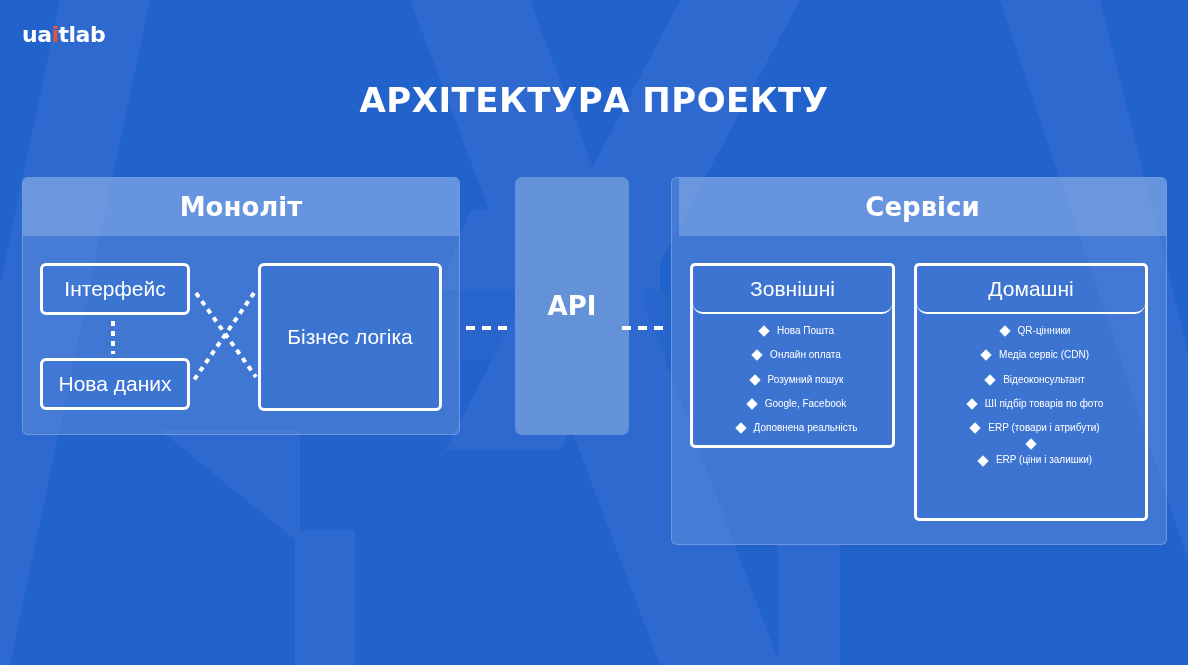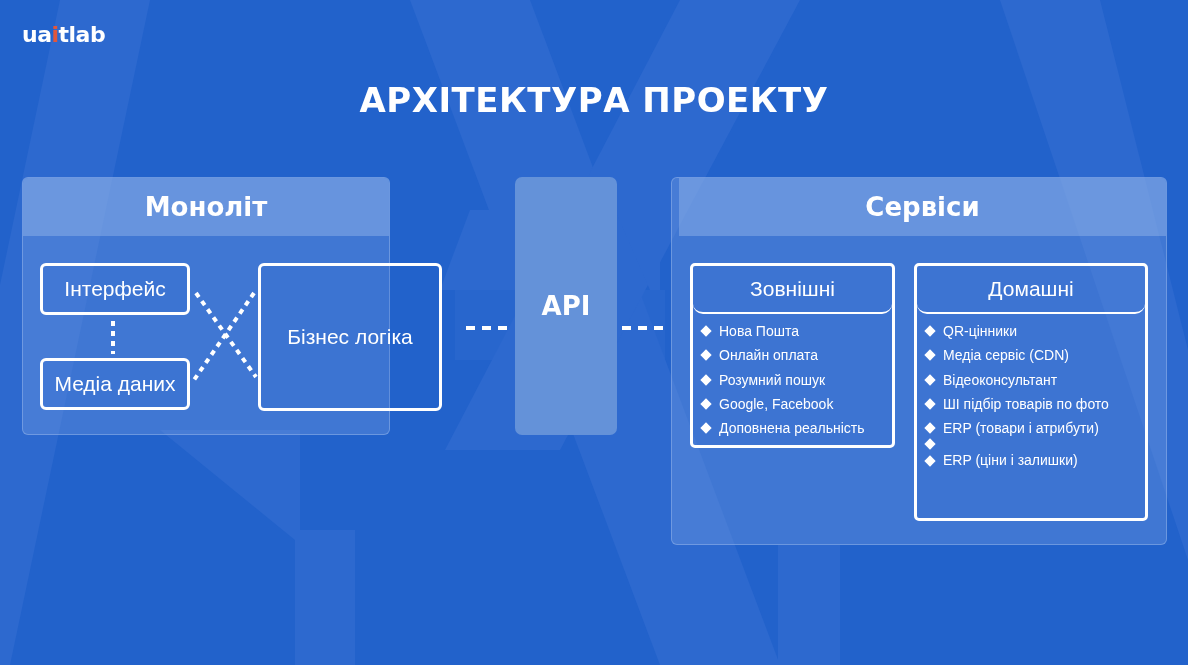--- a/index.html
+++ b/index.html
@@ -45,21 +45,21 @@
     .box {
       position: absolute;
       border: 3px solid #ffffff;
       border-radius: 6px;
       display: flex; align-items: center; justify-content: center;
       font-size: 21px;
       background: rgba(40, 100, 210, 0.15);
     }
 
     .api-panel {
-      position: absolute; left: 515px; top: 177px; width: 102px; height: 258px;
+      position: absolute; left: 515px; top: 177px; width: 114px; height: 258px;
       background: #6492d9;
       border-radius: 7px;
       display: flex; align-items: center; justify-content: center;
       font-family: "DejaVu Sans", sans-serif;
       font-weight: bold; font-size: 26px;
     }
 
     .dots-h {
       position: absolute; height: 4px;
       background-image: repeating-linear-gradient(90deg, #fff 0 9px, transparent 9px 16px);
@@ -73,22 +73,22 @@
     }
     .svc-head {
       height: 48px;
       border-bottom: 2px solid #ffffff;
       display: flex; align-items: center; justify-content: center;
       font-size: 21px;
       border-radius: 10px;
     }
     .svc-list { list-style: none; padding: 5px 0 0 7px; }
     .svc-list li {
-      font-size: 14px; line-height: 24.3px; white-space: nowrap;
-      display: flex; align-items: center;
+      font-size: 10px; line-height: 24.3px; white-space: nowrap;
+      display: flex; align-items: center; justify-content: center;
     }
     .diamond {
       display: inline-block; width: 8px; height: 8px;
       background: #fff; transform: rotate(45deg);
       margin: 0 9px 0 2px; flex-shrink: 0;
     }
   </style>
 </head>
 <body>
 
@@ -106,29 +106,29 @@
     <polygon points="615,210 660,210 660,290 650,290"></polygon>
   </g>
 </svg>
 
 <div class="logo">
   <span>ua</span><span class="accent">i</span><span>tlab</span>
 </div>
 
 <h1 class="title">АРХІТЕКТУРА ПРОЕКТУ</h1>
 
-<div class="panel" style="left:22px; top:177px; width:368px; height:258px;">
+<div class="panel" style="left:22px; top:177px; width:438px; height:258px;">
   <div class="panel-header">Моноліт</div>
 </div>
 
 <div class="box" style="left:40px; top:263px; width:150px; height:52px;">
   <span>Інтерфейс</span>
 </div>
 <div class="box" style="left:40px; top:358px; width:150px; height:52px;">
-  <span>Медіа даних</span>
+  <span>Нова даних</span>
 </div>
 <div class="box" style="left:258px; top:263px; width:184px; height:148px;">
   <span>Бізнес логіка</span>
 </div>
 
 <svg style="position:absolute; left:0; top:0;" width="1188" height="665">
   <line x1="113" y1="321" x2="113" y2="354" stroke="#fff" stroke-width="4" stroke-dasharray="5,5"></line>
   <line x1="196" y1="293" x2="256" y2="377" stroke="#fff" stroke-width="4" stroke-dasharray="5,5"></line>
   <line x1="254" y1="293" x2="194" y2="380" stroke="#fff" stroke-width="4" stroke-dasharray="5,5"></line>
 </svg>

